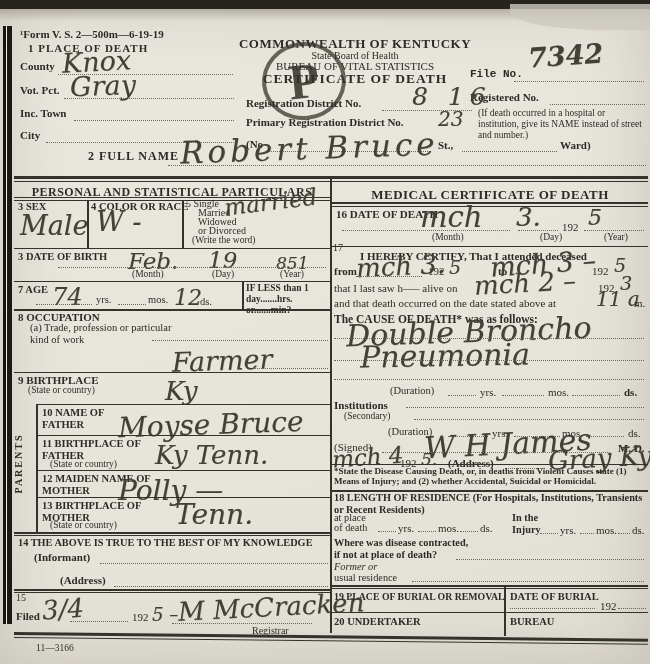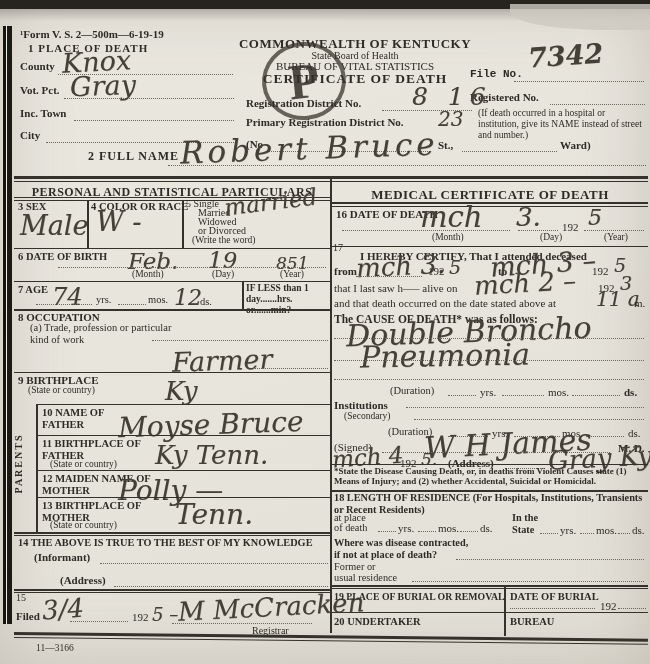--- a/index.html
+++ b/index.html
@@ -99,21 +99,21 @@
   <span class="l b" style="left:91px;top:201px;font-size:10.5px;">4 COLOR OR RACE</span>
   <span class="hw" style="left:96px;top:206px;font-size:27px;">W -</span>
 
   <span class="l" style="left:186px;top:198px;font-size:10px;">5 Single</span>
   <span class="l" style="left:198px;top:207px;font-size:10px;">Married</span>
   <span class="l" style="left:198px;top:216px;font-size:10px;">Widowed</span>
   <span class="l" style="left:198px;top:225px;font-size:10px;">or Divorced</span>
   <span class="l s" style="left:192px;top:235px;">(Write the word)</span>
   <span class="hw" style="left:224px;top:189px;font-size:23px;transform:rotate(-7deg);">married</span>
 
-  <span class="l b" style="left:18px;top:251px;font-size:10.5px;">6 DATE OF BIRTH</span>
+  <span class="l b" style="left:18px;top:251px;font-size:10.5px;">3 DATE OF BIRTH</span>
   <span class="hw" style="left:128px;top:248px;font-size:23px;">Feb.</span>
   <span class="hw" style="left:208px;top:247px;font-size:23px;">19</span>
   <span class="hw" style="left:276px;top:253px;font-size:17px;">851</span>
   <div class="dl" style="left:58px;top:267px;width:268px;"></div>
   <span class="l s" style="left:132px;top:269px;">(Month)</span>
   <span class="l s" style="left:212px;top:269px;">(Day)</span>
   <span class="l s" style="left:280px;top:269px;">(Year)</span>
   <div class="hl" style="left:14px;top:281px;width:316px;"></div>
 
   <span class="l b" style="left:18px;top:284px;font-size:10.5px;">7 AGE</span>
@@ -266,32 +266,32 @@
   <div class="l b wr" style="left:334px;top:492px;width:312px;font-size:10.3px;">18 LENGTH OF RESIDENCE (For Hospitals, Institutions, Transients or Recent Residents)</div>
   <span class="l" style="left:334px;top:512px;font-size:10.3px;">at place</span>
   <span class="l" style="left:334px;top:522px;font-size:10.3px;">of death</span>
   <div class="dl" style="left:378px;top:531px;width:18px;"></div>
   <span class="l" style="left:398px;top:522px;">yrs.</span>
   <div class="dl" style="left:418px;top:531px;width:18px;"></div>
   <span class="l" style="left:438px;top:522px;">mos.</span>
   <div class="dl" style="left:460px;top:531px;width:18px;"></div>
   <span class="l" style="left:480px;top:522px;">ds.</span>
   <span class="l b" style="left:512px;top:512px;font-size:10.3px;">In the</span>
-  <span class="l b" style="left:512px;top:524px;font-size:10.3px;">State</span>
+  <span class="l b" style="left:512px;top:524px;font-size:10.3px;">Injury</span>
   <div class="dl" style="left:540px;top:533px;width:18px;"></div>
   <span class="l" style="left:560px;top:524px;">yrs.</span>
   <div class="dl" style="left:580px;top:533px;width:14px;"></div>
   <span class="l" style="left:596px;top:524px;">mos.</span>
   <div class="dl" style="left:618px;top:533px;width:12px;"></div>
   <span class="l" style="left:632px;top:524px;">ds.</span>
 
   <span class="l b" style="left:334px;top:537px;font-size:10.3px;">Where was disease contracted,</span>
   <span class="l b" style="left:334px;top:549px;font-size:10.3px;">if not at place of death?</span>
   <div class="dl" style="left:456px;top:559px;width:188px;"></div>
-  <span class="l" style="left:334px;top:561px;font-size:10.3px;">Former or</span>
+  <span class="l" style="left:334px;top:561px;font-size:10.3px;font-style:italic;">Former or</span>
   <span class="l" style="left:334px;top:572px;font-size:10.3px;">usual residence</span>
   <div class="dl" style="left:412px;top:581px;width:232px;"></div>
 
   <div class="hl" style="left:330px;top:585px;width:318px;height:2px;"></div>
   <div class="hl" style="left:330px;top:588px;width:318px;"></div>
   <div class="vl" style="left:504px;top:585px;height:51px;"></div>
   <span class="l b" style="left:334px;top:591px;font-size:9.8px;">19 PLACE OF BURIAL OR REMOVAL</span>
   <span class="l b" style="left:510px;top:591px;font-size:10.5px;">DATE OF BURIAL</span>
   <div class="dl" style="left:510px;top:608px;width:85px;"></div>
   <span class="l" style="left:600px;top:600px;">192</span>

